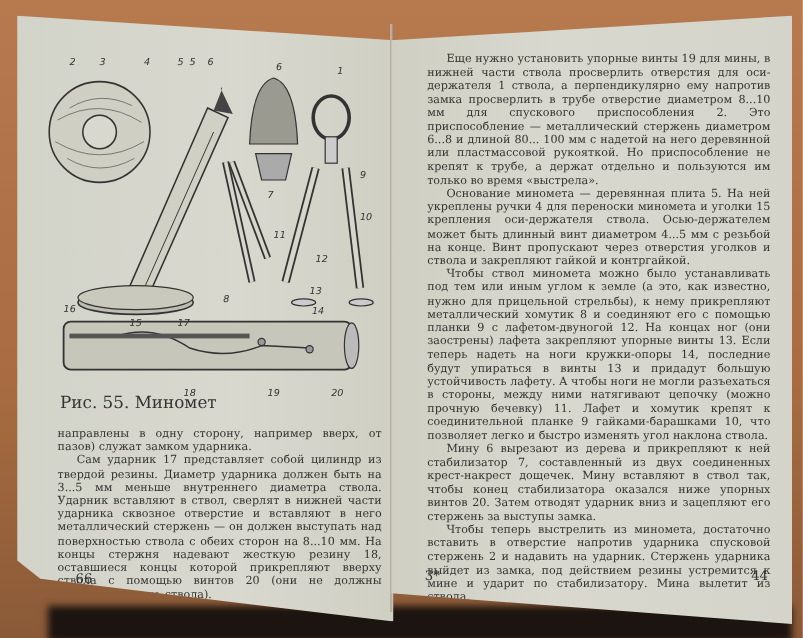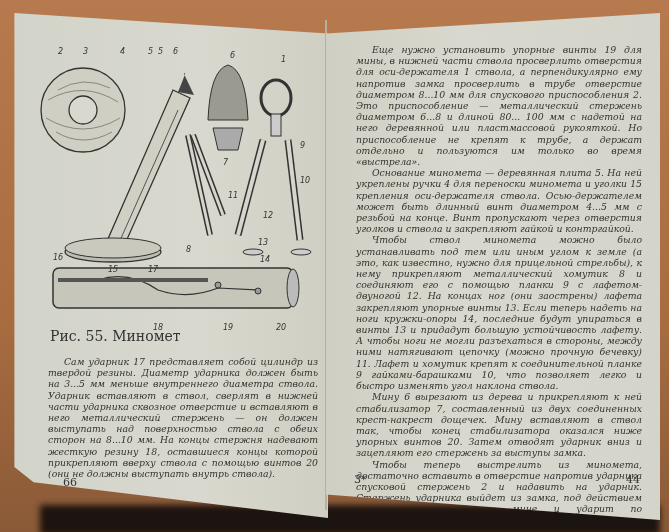--- a/index.html
+++ b/index.html
@@ -11,21 +11,21 @@
   .shadow{position:absolute;left:40px;top:505px;width:620px;height:30px;background:#1c1410;filter:blur(3px);}
   .page{position:absolute;background:#d6d6cc;color:#2a2a28;}
   .page-left{left:8px;top:8px;width:320px;height:510px;
      clip-path:polygon(2% 1%,100% 5%,100% 100%,8% 93%,2% 90%);
      background:linear-gradient(90deg,#d2d3c9 0%,#d8d8ce 60%,#cfcfc4 100%);}
   .page-right{left:326px;top:8px;width:334px;height:512px;
      clip-path:polygon(0 5%,100% 1%,100% 100%,0 95%);
      background:linear-gradient(90deg,#cfcfc4 0%,#d8d8ce 40%,#d4d4ca 100%);}
   .spine{position:absolute;left:325px;top:20px;width:2px;height:490px;background:#b7b0a0;}
   .text-block{position:absolute;font-size:9.3px;line-height:11.2px;color:#333330;text-align:justify;}
-  .text-block p{margin:0;text-indent:16px;font-style:italic;}
+  .text-block p{margin:0;text-indent:16px;}
   .text-block p.noindent{text-indent:0;}
   .caption{position:absolute;left:42px;top:320px;font-size:14px;color:#333;text-align:center;}
   .folio{position:absolute;font-size:11px;color:#333;}
   .figure{position:absolute;left:30px;top:32px;width:290px;height:290px;}
   .lbl{font-family:"DejaVu Sans","Liberation Sans",sans-serif;font-style:italic;font-size:8px;fill:#333;}
 </style>
 </head>
 <body>
 
 <div class="shadow"></div>
@@ -101,20 +101,21 @@
       <text class="lbl" x="110" y="232">17</text>
       <text class="lbl" x="115" y="290">18</text>
       <text class="lbl" x="185" y="290">19</text>
       <text class="lbl" x="238" y="290">20</text>
     </g>
   </svg>
 
   <div class="caption">Рис. 55. Миномет</div>
 
   <div class="text-block" style="left:40px;top:348px;width:270px;">
+    <p class="noindent">направлены в одну сторону, например вверх, от пазов) служат замком ударника.</p>
     <p>Сам ударник 17 представляет собой цилиндр из твердой резины. Диаметр ударника должен быть на 3...5 мм меньше внутреннего диаметра ствола. Ударник вставляют в ствол, сверлят в нижней части ударника сквозное отверстие и вставляют в него металлический стержень — он должен выступать над поверхностью ствола с обеих сторон на 8...10 мм. На концы стержня надевают жесткую резину 18, оставшиеся концы которой прикрепляют вверху ствола с помощью винтов 20 (они не должны выступать внутрь ствола).</p>
   </div>
   <div class="folio" style="left:55px;top:468px;">66</div>
 </div>
 
 <div class="spine"></div>
 
 <div class="page page-right">
   <div class="text-block" style="left:30px;top:36px;width:286px;">
     <p>Еще нужно установить упорные винты 19 для мины, в нижней части ствола просверлить отверстия для оси-держателя 1 ствола, а перпендикулярно ему напротив замка просверлить в трубе отверстие диаметром 8...10 мм для спускового приспособления 2. Это приспособление — металлический стержень диаметром 6...8 и длиной 80... 100 мм с надетой на него деревянной или пластмассовой рукояткой. Но приспособление не крепят к трубе, а держат отдельно и пользуются им только во время «выстрела».</p>

